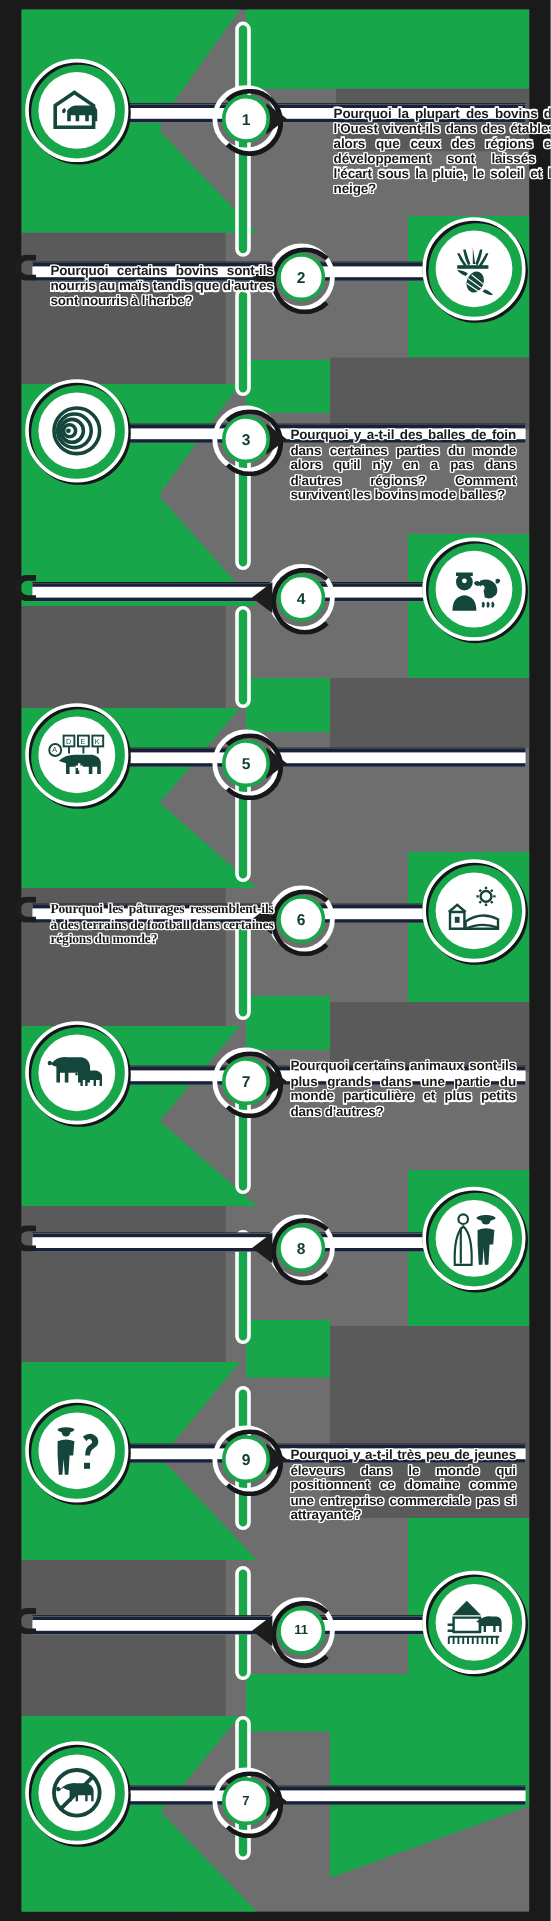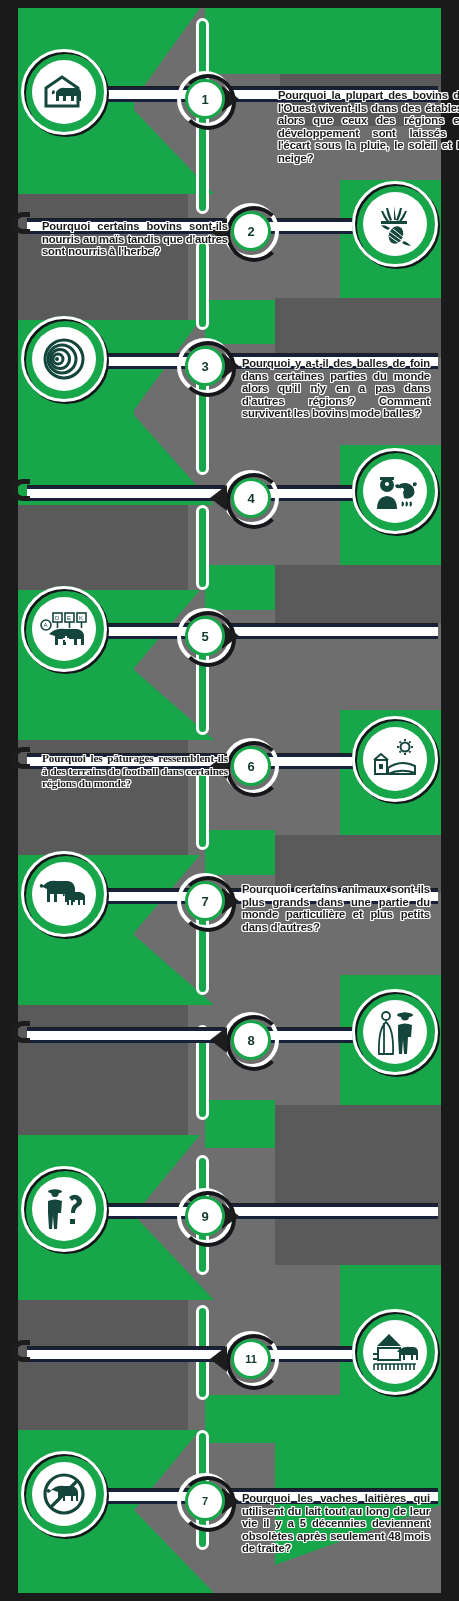--- a/index.html
+++ b/index.html
@@ -517,20 +517,21 @@
             <ellipse cx="13" cy="4.5" rx="7" ry="2.2"></ellipse>
             <circle cx="13" cy="6.5" r="3.6"></circle>
             <path d="M6 14 q7-3 14 0 l-1 12 -3 0 -1 16 -3 0 -1-13 -1 13 -3 0 -1-16 z"></path>
             <path d="M27 10 q7-5 12 1 q3 6 -3 9 q-3 2 -3 6 l-4 0 q0-7 4-9 q3-2 1-4 q-2-2 -4 1 z"></path>
             <rect x="28" y="32" width="5" height="5"></rect>
           </g>
         </svg>
       </div>
     </div>
 
+    <div class="qtext right" style="left:242px;top:55px;">Pourquoi y a-t-il très peu de jeunes éleveurs dans le monde qui positionnent ce domaine comme une entreprise commerciale pas si attrayante?</div>
   </div>
 
   <div class="row" style="top:1282px;">
     <div class="hook" style="left:12px;top:58px;"></div>
     <div class="bar-dark" style="left:27px;top:64px;width:198px;"></div>
     <div class="bar" style="left:27px;top:65px;width:198px;"></div>
     <div class="bar-dark" style="left:252px;top:64px;width:122px;"></div>
     <div class="bar" style="left:252px;top:65px;width:122px;"></div>
 
     <div class="node-ring" style="left:226px;top:52px;transform:rotate(180deg);"></div>
@@ -595,16 +596,15 @@
       <div class="disc">
         <svg width="46" height="46" viewBox="0 0 46 46">
           <circle cx="23" cy="23" r="19" fill="none" stroke="#14463c" stroke-width="3.2"></circle>
           <path d="M9 20 q6-6 14-5 l8 0 q5 1 6 6 l0 9 -2 0 0-5 -3 0 0 5 -2 0 0-5 -6 0 0 5 -2 0 0-5 -3 0 0 5 -2 0 0-9 q-4-1 -5-2 z" fill="#14463c"></path>
           <path d="M8 18 q-3 0 -2 3 q2 2 4-1 z" fill="#14463c"></path>
           <line x1="10" y1="36" x2="36" y2="10" stroke="#14463c" stroke-width="3.2"></line>
         </svg>
       </div>
     </div>
 
-    <div class="qtext right" style="left:242px;top:82px;">Pourquoi les vaches laitières qui utilisent du lait tout au long de leur vie il y a 5 décennies deviennent obsolètes après seulement 48 mois de traite?</div>
   </div>
 
 </div>
 
 </body></html>

